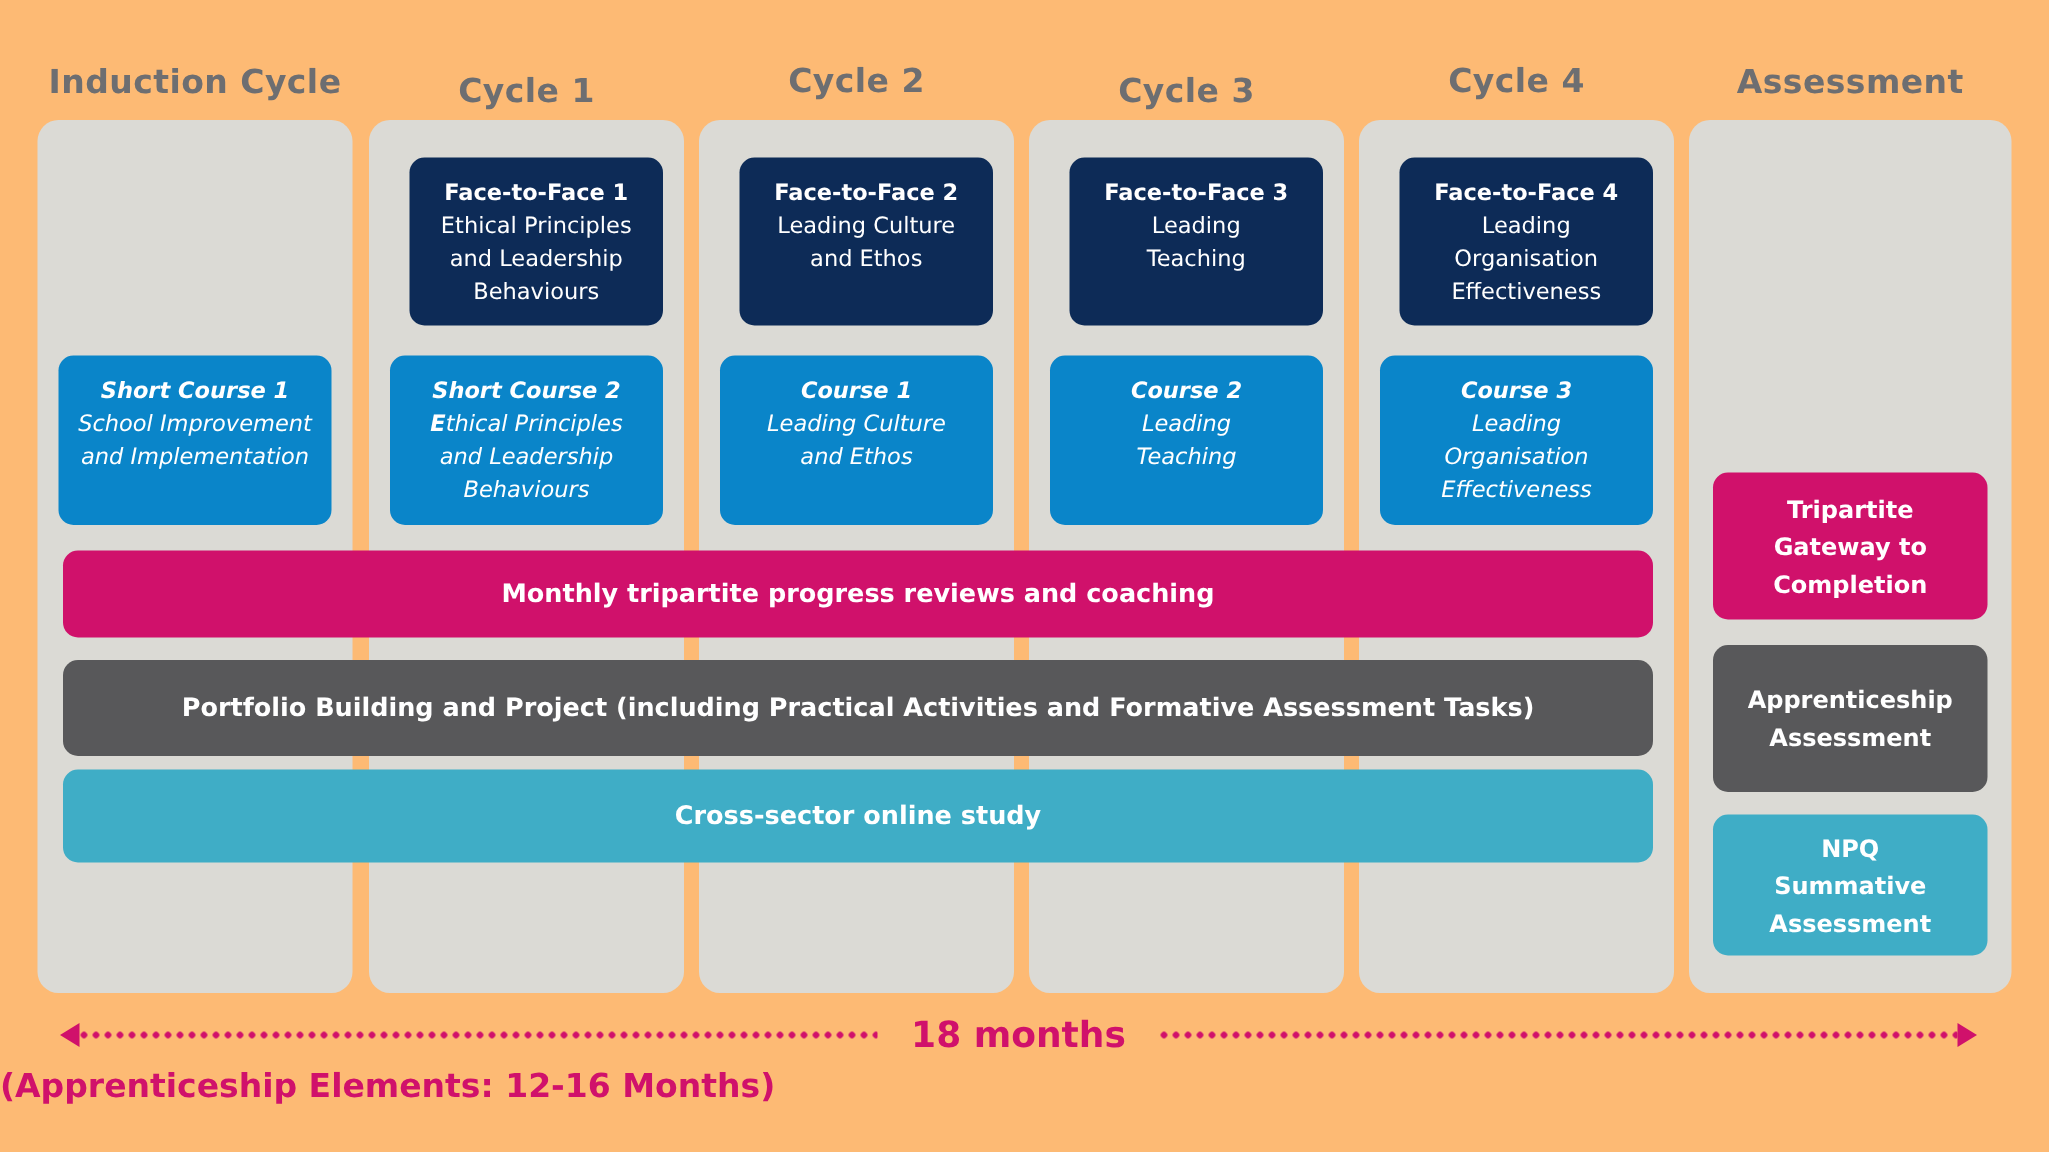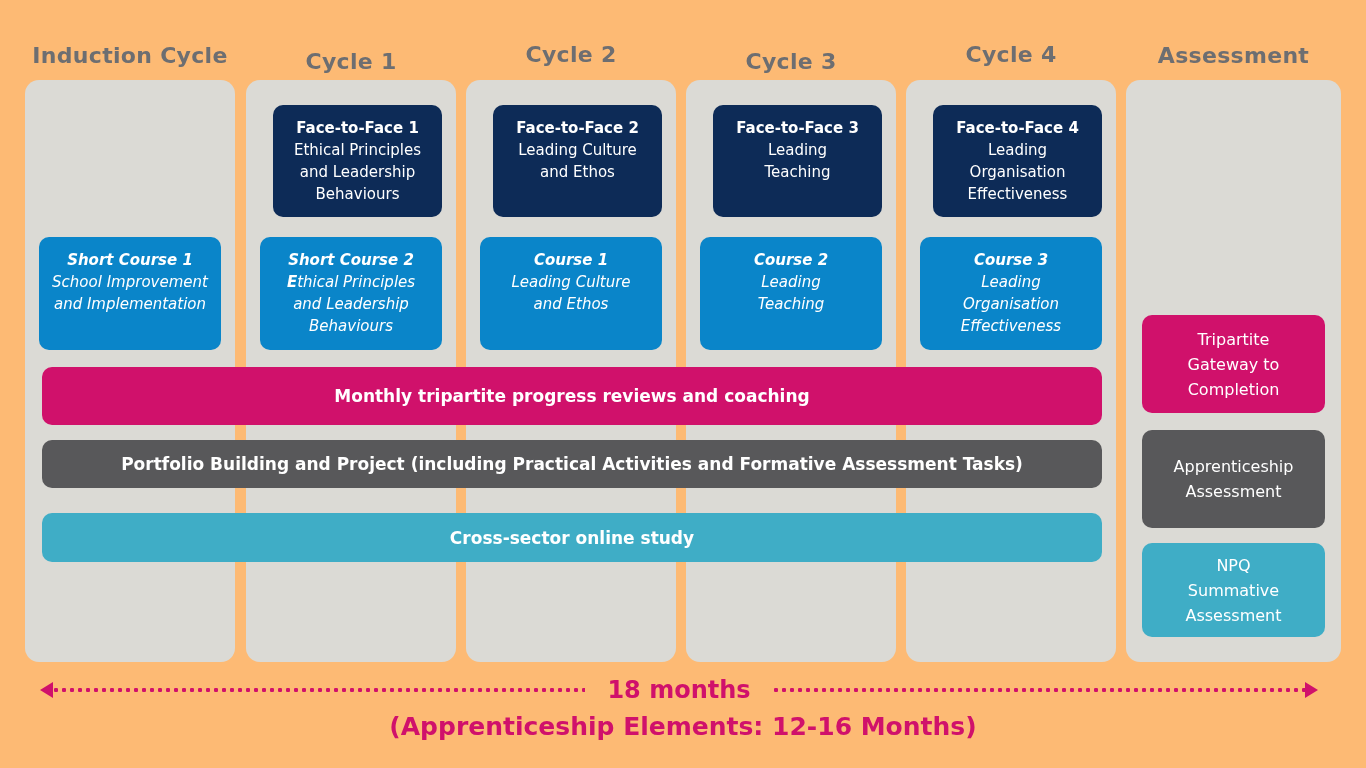--- a/index.html
+++ b/index.html
@@ -17,39 +17,39 @@
   .card-subtitle{font-size:15px;line-height:22px;white-space:pre-line;}
   .card-subtitle b{font-weight:bold;}
 
   .card-teal{background:#3fadc6;}
   .card-blue{background:#0a85c9;font-style:italic;}
   .card-navy{background:#0d2b57;margin-left:13px;}
   .card-pink{background:#d0116b;}
   .card-gray{background:#58585a;}
 
   .card-assess{left:16px;right:16px;display:flex;align-items:center;justify-content:center;
-               font-weight:normal;font-size:16px;line-height:25px;white-space:pre-line;
+               font-weight:bold;font-size:16px;line-height:25px;white-space:pre-line;
                text-align:center;padding:6px;}
 
   .bar{position:absolute;left:42px;width:1060px;border-radius:10px;z-index:5;
        display:flex;align-items:center;justify-content:center;
        color:#ffffff;font-weight:bold;font-size:17px;}
 
   .timeline{position:absolute;left:40px;right:48px;top:674px;height:32px;
             display:flex;align-items:center;text-align:right;}
   .dots{flex:1;height:6px;
         background-image:radial-gradient(circle at 3px 3px,#d0116b 2px,transparent 2.4px);
         background-size:8px 6px;background-repeat:repeat-x;background-position:left center;}
   .arrow-left{width:0;height:0;border-top:8px solid transparent;
               border-bottom:8px solid transparent;border-right:13px solid #d0116b;}
   .arrow-right{width:0;height:0;border-top:8px solid transparent;
                border-bottom:8px solid transparent;border-left:13px solid #d0116b;}
   .duration{color:#d0116b;font-weight:bold;font-size:24px;padding:0 22px;white-space:nowrap;}
-  .subnote{position:absolute;top:712px;left:0;width:100%;text-align:center;
-           color:#d0116b;font-weight:bold;font-size:25px;}
+  .subnote{position:absolute;top:712px;left:0;width:100%;
+           color:#d0116b;font-weight:bold;font-size:22px;}
 </style>
 </head>
 <body>
 
 <div class="page">
 
   <div class="col-header" style="left:25px;width:210px;top:43px">Induction Cycle</div>
   <div class="col-header" style="left:246px;width:210px;top:49px">Cycle 1</div>
   <div class="col-header" style="left:466px;width:210px;top:42px">Cycle 2</div>
   <div class="col-header" style="left:686px;width:210px;top:49px">Cycle 3</div>
@@ -125,22 +125,22 @@
 Gateway to
 Completion</div>
     <div class="card card-assess card-gray" style="top:350px;height:98px">Apprenticeship
 Assessment</div>
     <div class="card card-assess card-teal" style="top:463px;height:94px">NPQ
 Summative
 Assessment</div>
   </div>
 
   <div class="bar card-pink" style="top:367px;height:58px">Monthly tripartite progress reviews and coaching</div>
-  <div class="bar card-gray" style="top:440px;height:48px">Portfolio Building and Project (including Practical Activities and Formative Assessment Tasks)</div>
-  <div class="bar card-teal" style="top:513px;height:49px">Cross-sector online study</div>
+  <div class="bar card-gray" style="top:440px;height:64px">Portfolio Building and Project (including Practical Activities and Formative Assessment Tasks)</div>
+  <div class="bar card-teal" style="top:513px;height:62px">Cross-sector online study</div>
 
   <div class="timeline">
     <div class="arrow-left"></div>
     <div class="dots"></div>
     <div class="duration">18 months</div>
     <div class="dots"></div>
     <div class="arrow-right"></div>
   </div>
   <div class="subnote">(Apprenticeship Elements: 12-16 Months)</div>
 

